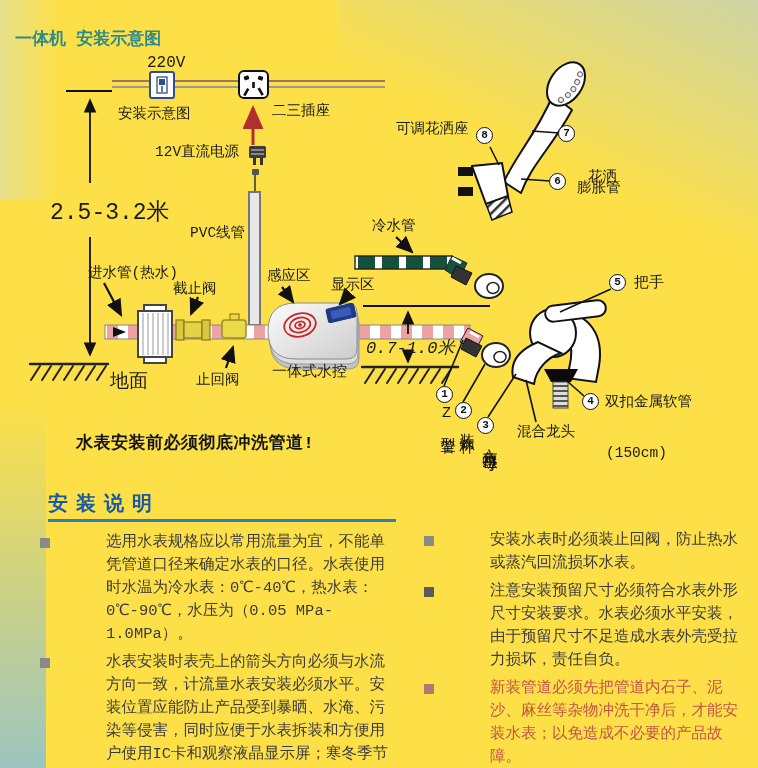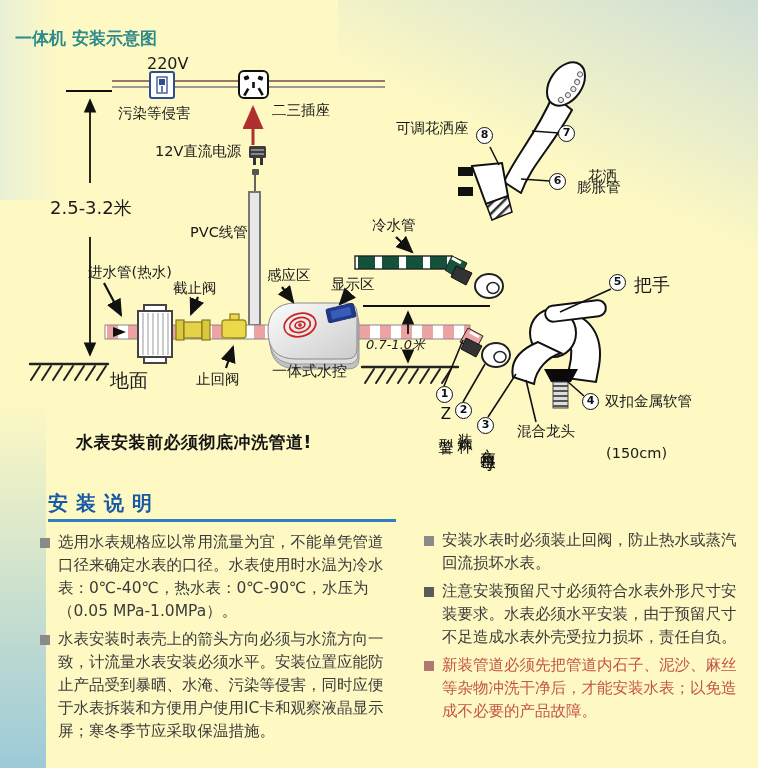--- a/index.html
+++ b/index.html
@@ -1,41 +1,41 @@
 <!DOCTYPE html>
 <html style="--title_teal: #2e8b8b; --header_blue: #1659a6; --underline_blue: #2f7fc0; --warning_red: #c4544a; --arrow_red: #b03030; --hot_pipe_pink: #eda3a3; --cold_pipe_green: #14523c; --valve_yellow: #e4d348; --display_blue: #1e3a8c; --wifi_red: #cc2222;"><head>
 <meta charset="utf-8">
 <style>
   html,body{margin:0;padding:0;}
   body{font-family:"DejaVu Sans",sans-serif;background:#fff;}
-  #canvas{position:relative;width:758px;height:768px;overflow:hidden;background:#fef9c3;}
+  #canvas{position:relative;width:758px;height:768px;overflow:hidden;background:#fde047;font-family:Liberation Mono, monospace;}
   .bg-topright{position:absolute;right:0;top:0;width:420px;height:280px;
     background:linear-gradient(205deg,rgba(173,203,226,.6),rgba(255,255,255,0) 55%);}
   .bg-left{position:absolute;left:0;top:400px;width:46px;height:368px;
     background:linear-gradient(to bottom,rgba(180,215,235,0),rgba(132,190,222,.8));}
   .bg-topleft{position:absolute;left:0;top:0;width:60px;height:200px;
     background:linear-gradient(to right,rgba(200,225,240,.4),rgba(255,255,255,0));}
   svg.overlay{position:absolute;left:0;top:0;}
   .lbl{position:absolute;color:#1a1a1a;font-size:14.5px;white-space:nowrap;font-weight:500;}
   .title{position:absolute;left:15px;top:27px;font-size:17px;font-weight:700;color:var(--title_teal);}
-  .big{font-size:18px;}
-  .ital{font-style:italic;font-size:13px;}
+  .big{font-size:23px;}
+  .ital{font-style:italic;font-size:17px;}
   .cnum{position:absolute;box-sizing:border-box;width:17px;height:17px;border:1.6px solid #111;
     border-radius:50%;font-size:11px;line-height:14px;text-align:center;background:#fff;
     font-weight:600;color:#111;}
   .vlabel{position:absolute;writing-mode:vertical-rl;text-orientation:upright;font-size:15px;
     letter-spacing:3px;color:#111;font-weight:500;white-space:nowrap;}
   .notice{position:absolute;font-size:17px;font-weight:600;color:#141414;white-space:nowrap;letter-spacing:.5px;}
   .sec-header{position:absolute;left:48px;top:490px;font-size:20px;font-weight:800;
     color:var(--header_blue);letter-spacing:8px;}
   .sec-underline{position:absolute;left:48px;top:519px;width:348px;height:3px;background:var(--underline_blue);}
   .col{position:absolute;font-size:15.5px;line-height:23px;color:#3b3b3b;}
   .col-left{left:40px;top:531px;width:352px;}
   .col-right{left:424px;top:529px;width:326px;}
-  .bullet{display:flex;margin-bottom:5px;}
+  .bullet{display:flex;margin-bottom:5px;gap:48px;}
   .sq{flex:0 0 10px;width:10px;height:10px;margin:7px 8px 0 0;background:#8a8a8a;}
   .sq.dark{background:#5a5a5a;}
   .sq.redsq{background:#b07a72;}
   .red .btxt{color:var(--warning_red);}
 </style>
 </head>
 <body>
 
 <div id="canvas">
   <div class="bg-topright"></div>
@@ -229,21 +229,21 @@
       <line x1="584" y1="396" x2="567" y2="381"></line>
       <line x1="536" y1="422" x2="526" y2="380"></line>
       <line x1="444" y1="386" x2="463" y2="340"></line>
       <line x1="463" y1="402" x2="485" y2="364"></line>
       <line x1="488" y1="417" x2="516" y2="374"></line>
     </g>
   </svg>
 
   <div class="title">一体机 安装示意图</div>
   <div class="lbl" style="left:147px;top:54px;font-size:16px;">220V</div>
-  <div class="lbl" style="left:118px;top:104px;">污染等侵害</div>
+  <div class="lbl" style="left:118px;top:104px;">安装示意图</div>
   <div class="lbl" style="left:272px;top:101px;">二三插座</div>
   <div class="lbl" style="left:155px;top:142px;">12V直流电源</div>
   <div class="lbl" style="left:190px;top:223px;">PVC线管</div>
   <div class="lbl big" style="left:50px;top:196px;">2.5-3.2米</div>
   <div class="lbl" style="left:88px;top:263px;">进水管(热水)</div>
   <div class="lbl" style="left:173px;top:279px;">截止阀</div>
   <div class="lbl" style="left:196px;top:370px;">止回阀</div>
   <div class="lbl" style="left:110px;top:368px;font-size:19px;">地面</div>
   <div class="lbl" style="left:267px;top:266px;">感应区</div>
   <div class="lbl" style="left:331px;top:275px;">显示区</div>
@@ -251,21 +251,21 @@
   <div class="lbl ital" style="left:366px;top:336px;">0.7-1.0米</div>
   <div class="lbl" style="left:372px;top:216px;">冷水管</div>
 
   <div class="lbl" style="left:396px;top:119px;">可调花洒座</div>
   <div class="cnum" style="left:476px;top:127px;">8</div>
   <div class="cnum" style="left:558px;top:125px;">7</div>
   <div class="lbl" style="left:588px;top:125px;margin-top:42px;">花洒</div>
   <div class="cnum" style="left:549px;top:173px;">6</div>
   <div class="lbl" style="left:577px;top:178px;">膨胀管</div>
   <div class="cnum" style="left:609px;top:274px;">5</div>
-  <div class="lbl" style="left:634px;top:273px;font-size:18px;">把手</div>
+  <div class="lbl" style="left:634px;top:273px;font-size:15px;">把手</div>
   <div class="cnum" style="left:582px;top:393px;">4</div>
   <div class="lbl" style="left:605px;top:392px;">双扣金属软管</div>
   <div class="lbl" style="left:606px;top:414px;margin-top:31px;">(150cm)</div>
   <div class="lbl" style="left:517px;top:422px;">混合龙头</div>
 
   <div class="cnum" style="left:436px;top:386px;">1</div>
   <div class="vlabel" style="left:436px;top:405px;">Z型管</div>
   <div class="cnum" style="left:455px;top:402px;">2</div>
   <div class="vlabel" style="left:455px;top:421px;">装饰杯</div>
   <div class="cnum" style="left:477px;top:417px;">3</div>

